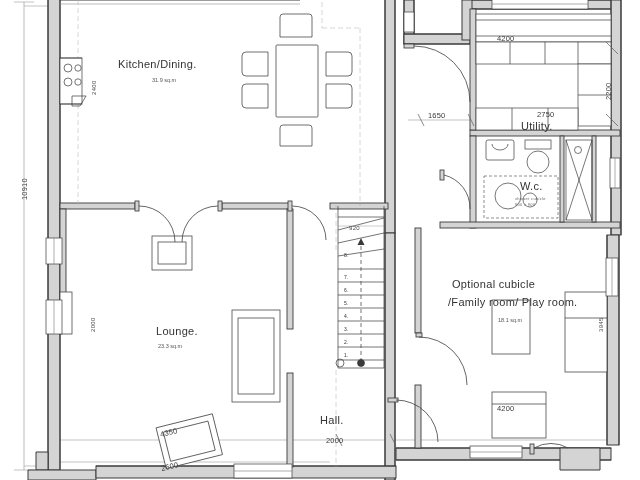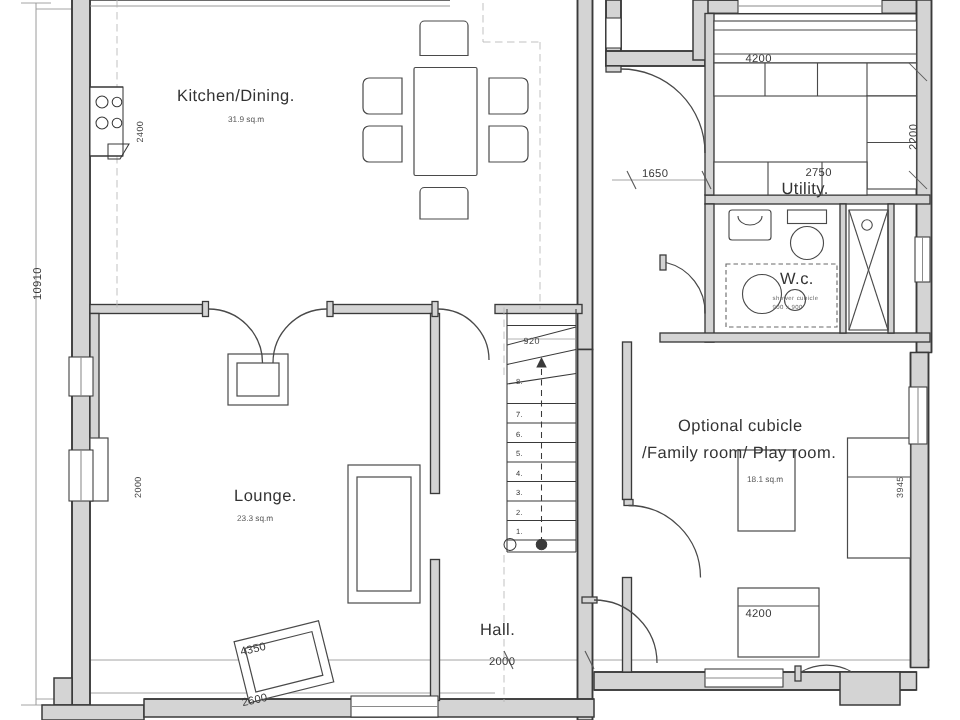--- a/index.html
+++ b/index.html
@@ -320,21 +320,21 @@
   <div class="lbl room-name" style="left:156px;top:325px;">Lounge.</div>
   <div class="lbl room-area" style="left:158px;top:343px;">23.3 sq.m</div>
 
   <div class="lbl room-name" style="left:320px;top:386px;margin-top:28px;">Hall.</div>
 
   <div class="lbl room-name" style="left:521px;top:72px;margin-top:48px;">Utility.</div>
 
   <div class="lbl room-name" style="left:520px;top:180px;">W.c.</div>
 
   <div class="lbl room-name" style="left:452px;top:278px;">Optional cubicle</div>
-  <div class="lbl room-name" style="left:428px;top:296px;text-align:center;">/Family room/ Play room.</div>
+  <div class="lbl room-name" style="left:448px;top:296px;text-align:center;">/Family room/ Play room.</div>
   <div class="lbl room-area" style="left:498px;top:317px;">18.1 sq.m</div>
 
   <div class="lbl" style="left:515px;top:196px;font-size:4px;color:#666;">shower cubicle</div>
   <div class="lbl" style="left:515px;top:202px;font-size:4px;color:#666;">900 x 900</div>
 
   <div class="lbl dim rot90" style="left:20px;top:200px;">10910</div>
 
   <div class="lbl dim" style="left:497px;top:34px;">4200</div>
 
   <div class="lbl dim rot90" style="left:604px;top:100px;">2200</div>

